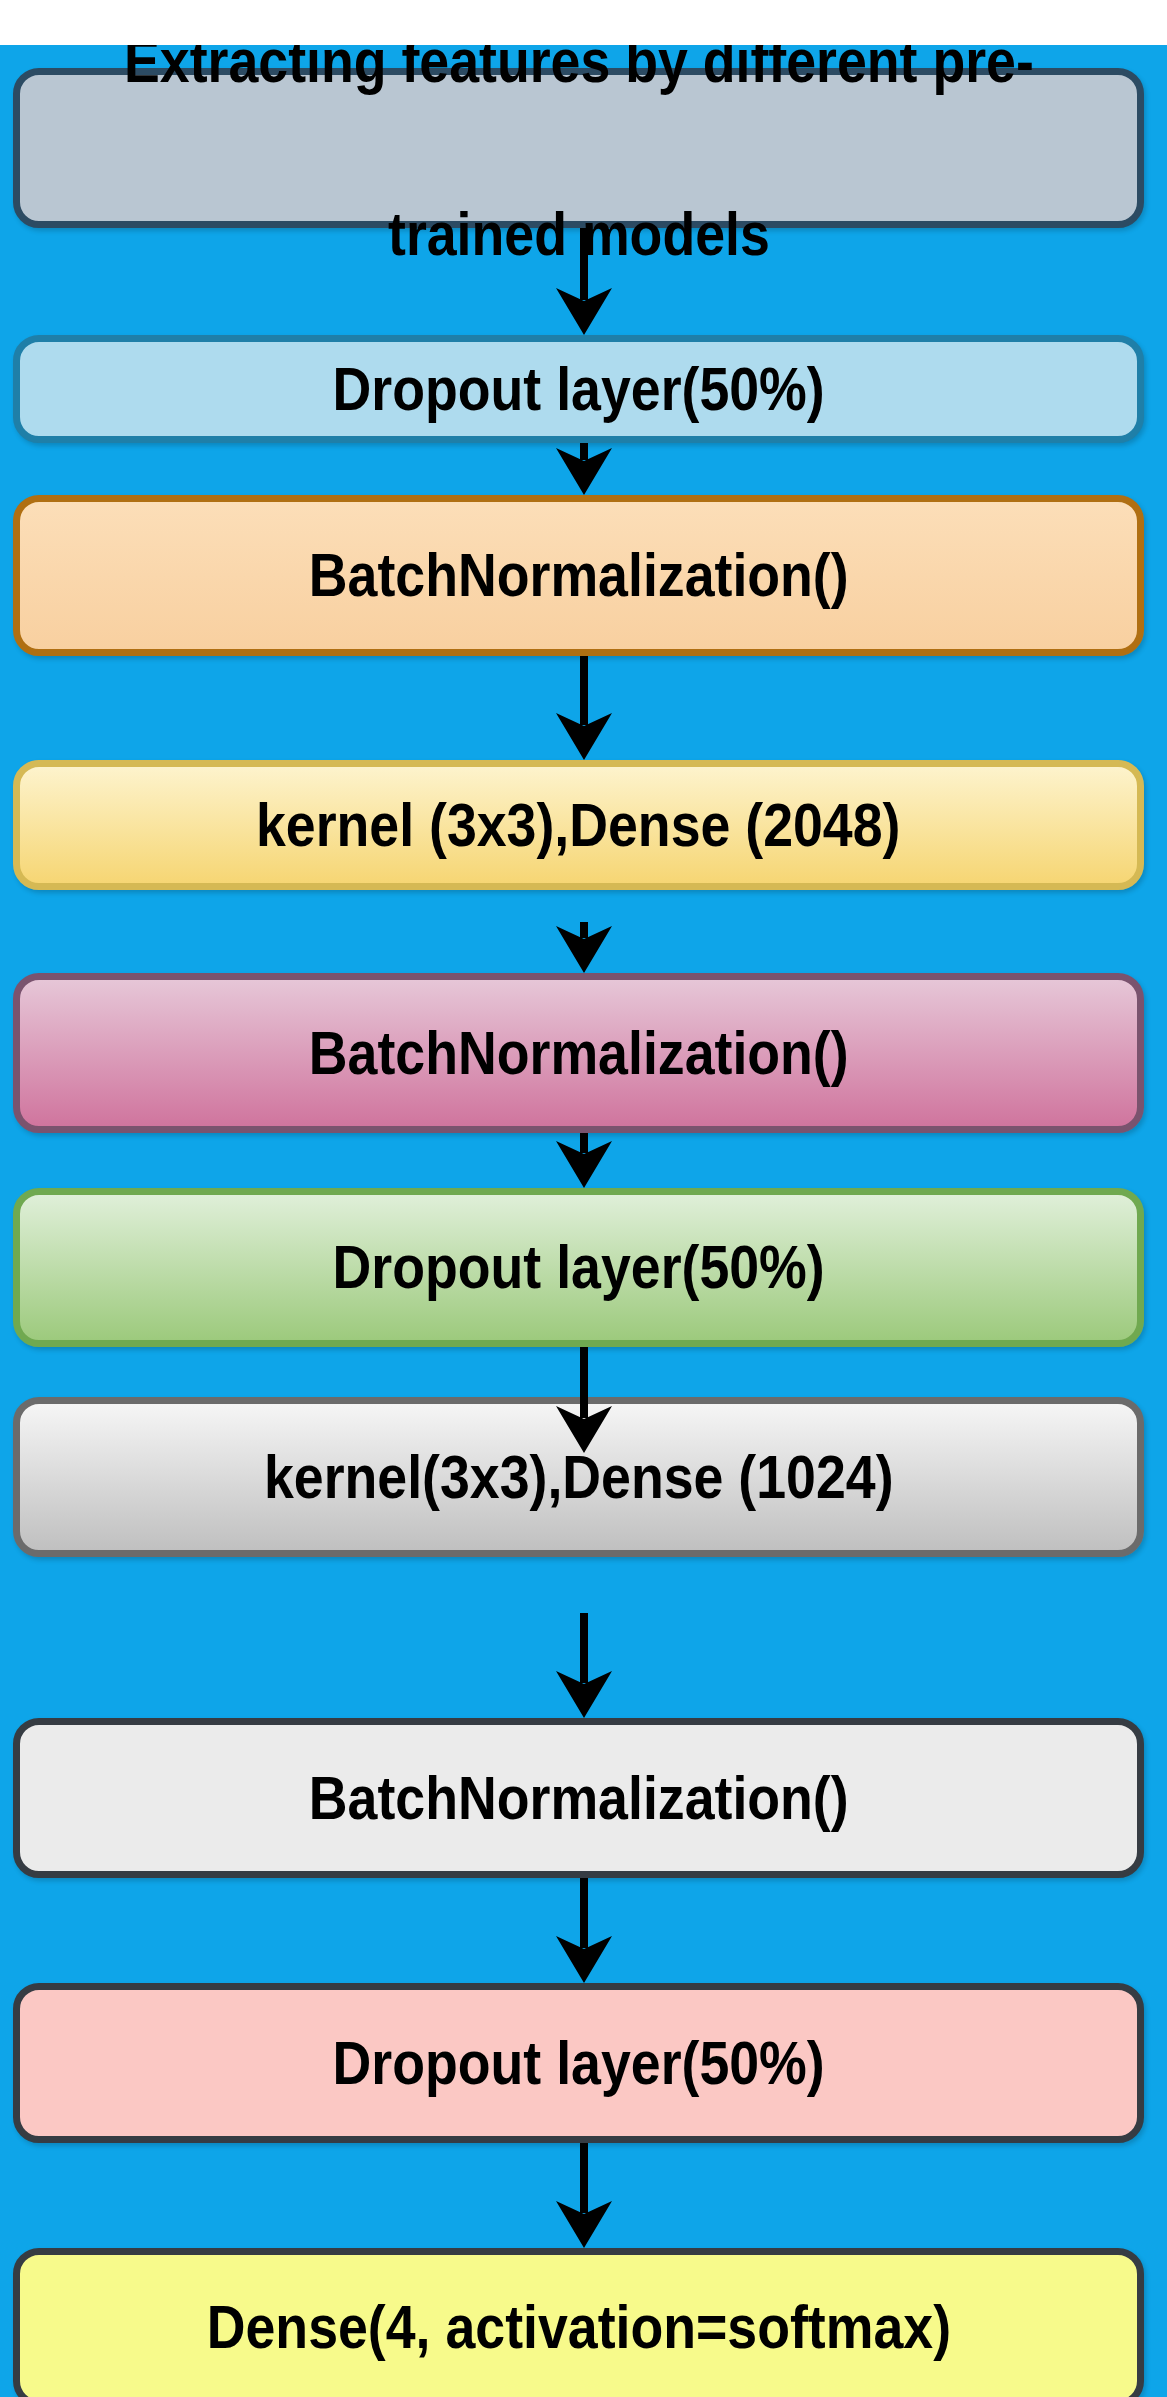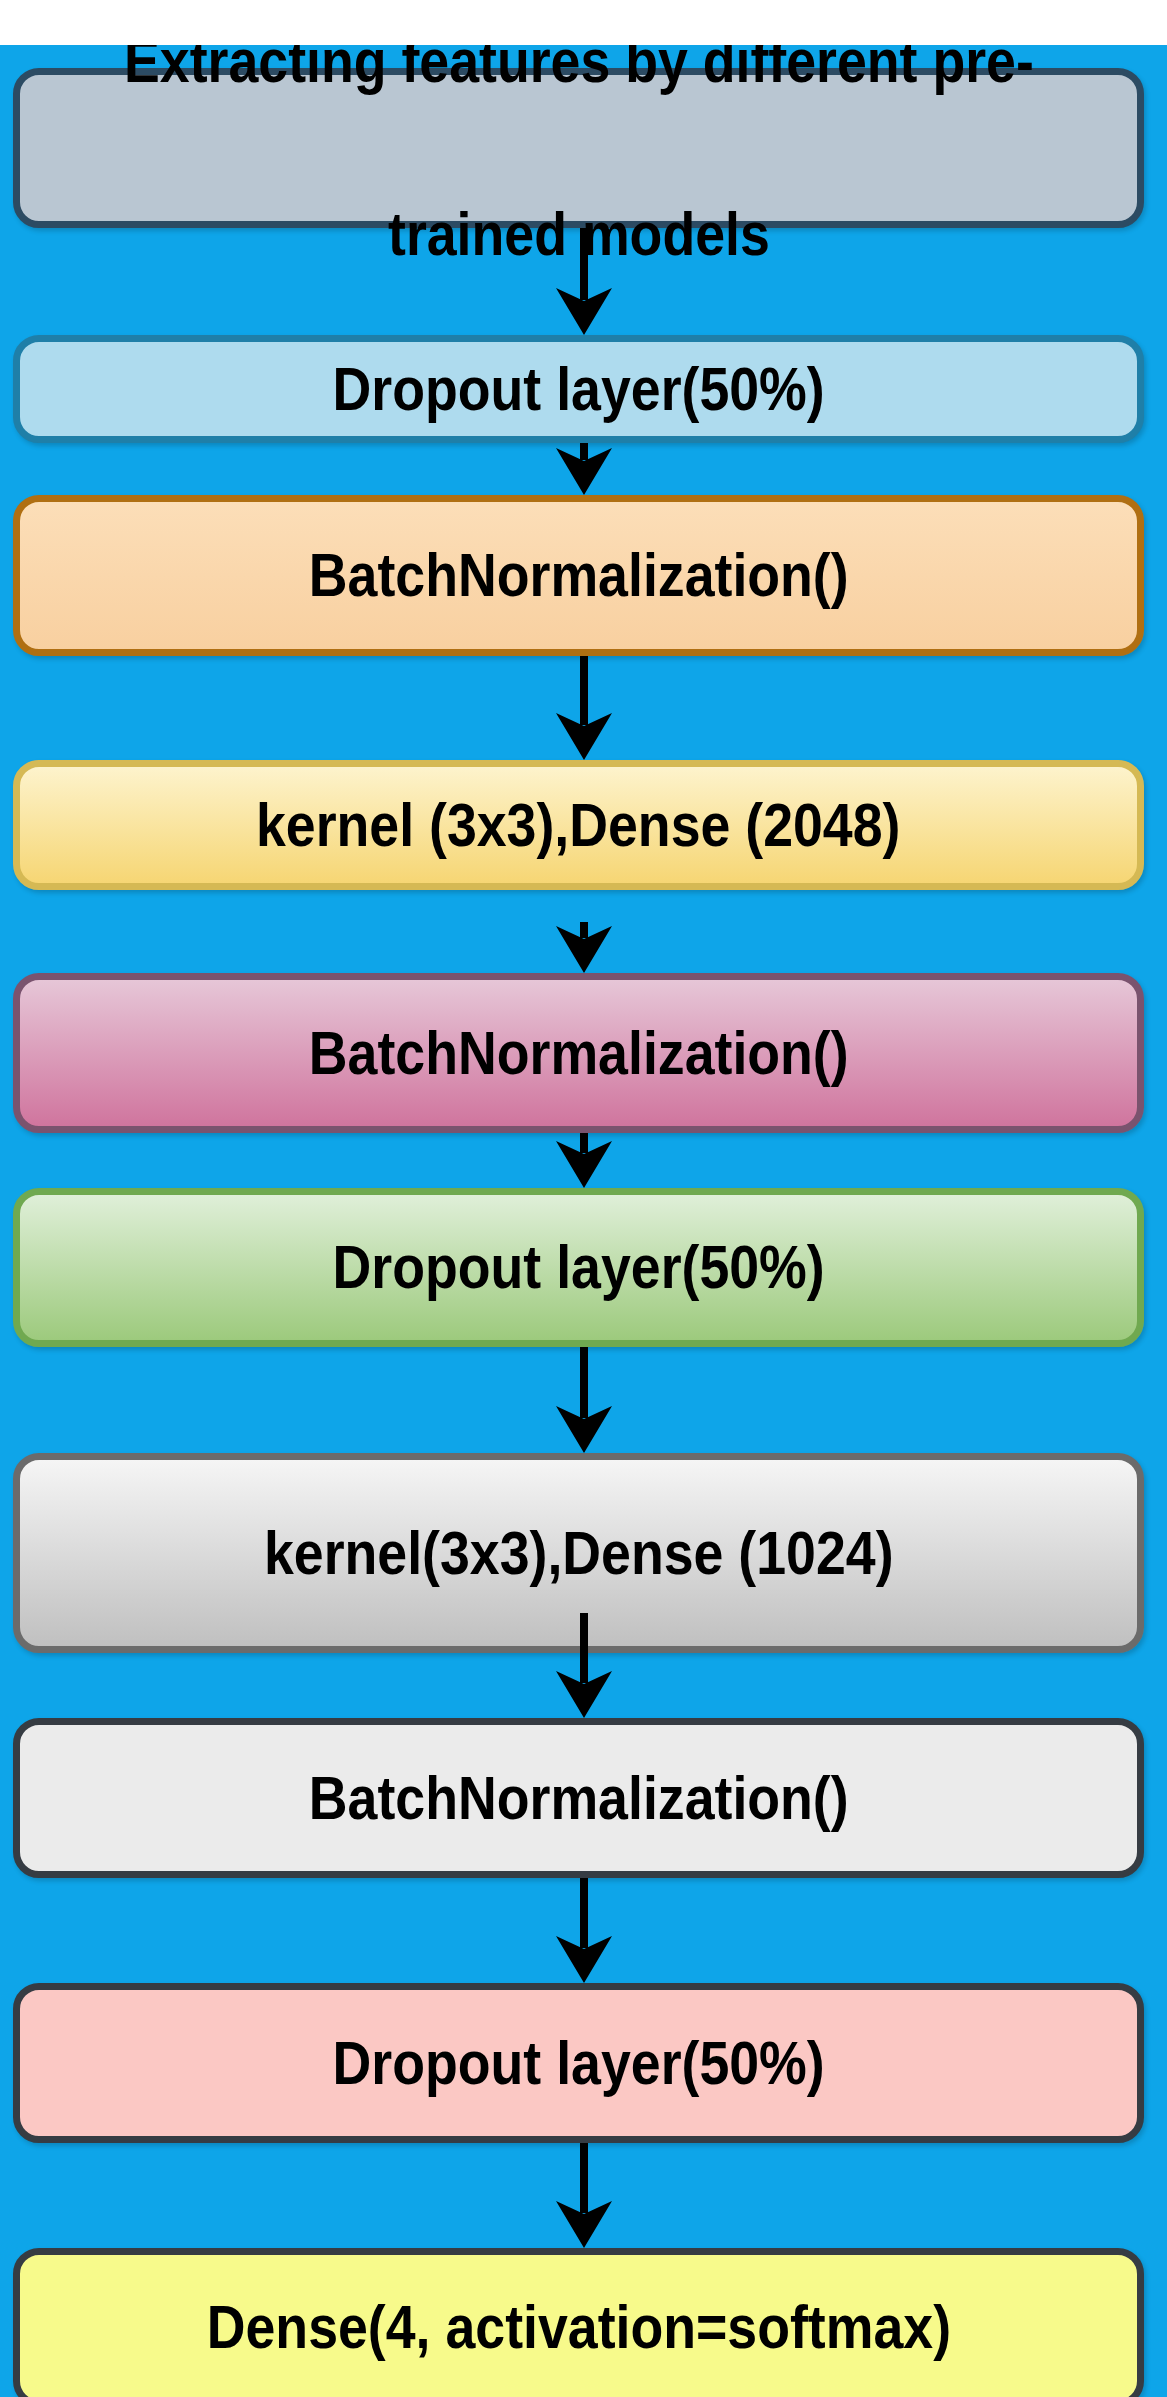--- a/index.html
+++ b/index.html
@@ -66,21 +66,21 @@
   </div>
 
   <div class="node" style="top: 928px; height: 160px; background: linear-gradient(rgb(230, 198, 215), rgb(208, 117, 158)); border-color: rgb(122, 83, 110); color: rgb(0, 0, 0);">
     <span class="lbl">BatchNormalization()</span>
   </div>
 
   <div class="node" style="top: 1143px; height: 159px; background: linear-gradient(rgb(223, 239, 216), rgb(157, 202, 125)); border-color: rgb(112, 169, 80); color: rgb(0, 0, 0);">
     <span class="lbl">Dropout layer(50%)</span>
   </div>
 
-  <div class="node" style="top: 1408px; height: 200px; background: linear-gradient(rgb(245, 245, 245), rgb(192, 192, 192)); border-color: rgb(107, 107, 107); color: rgb(0, 0, 0); text-align: right;">
+  <div class="node" style="top: 1352px; height: 160px; background: linear-gradient(rgb(245, 245, 245), rgb(192, 192, 192)); border-color: rgb(107, 107, 107); color: rgb(0, 0, 0); text-align: right;">
     <span class="lbl">kernel(3x3),Dense (1024)</span>
   </div>
 
   <div class="node" style="top: 1673px; height: 160px; background: rgb(235, 235, 235); border-color: rgb(54, 60, 67); color: rgb(0, 0, 0);">
     <span class="lbl">BatchNormalization()</span>
   </div>
 
   <div class="node" style="top: 1938px; height: 160px; background: rgb(251, 200, 196); border-color: rgb(54, 60, 67); color: rgb(0, 0, 0);">
     <span class="lbl">Dropout layer(50%)</span>
   </div>

